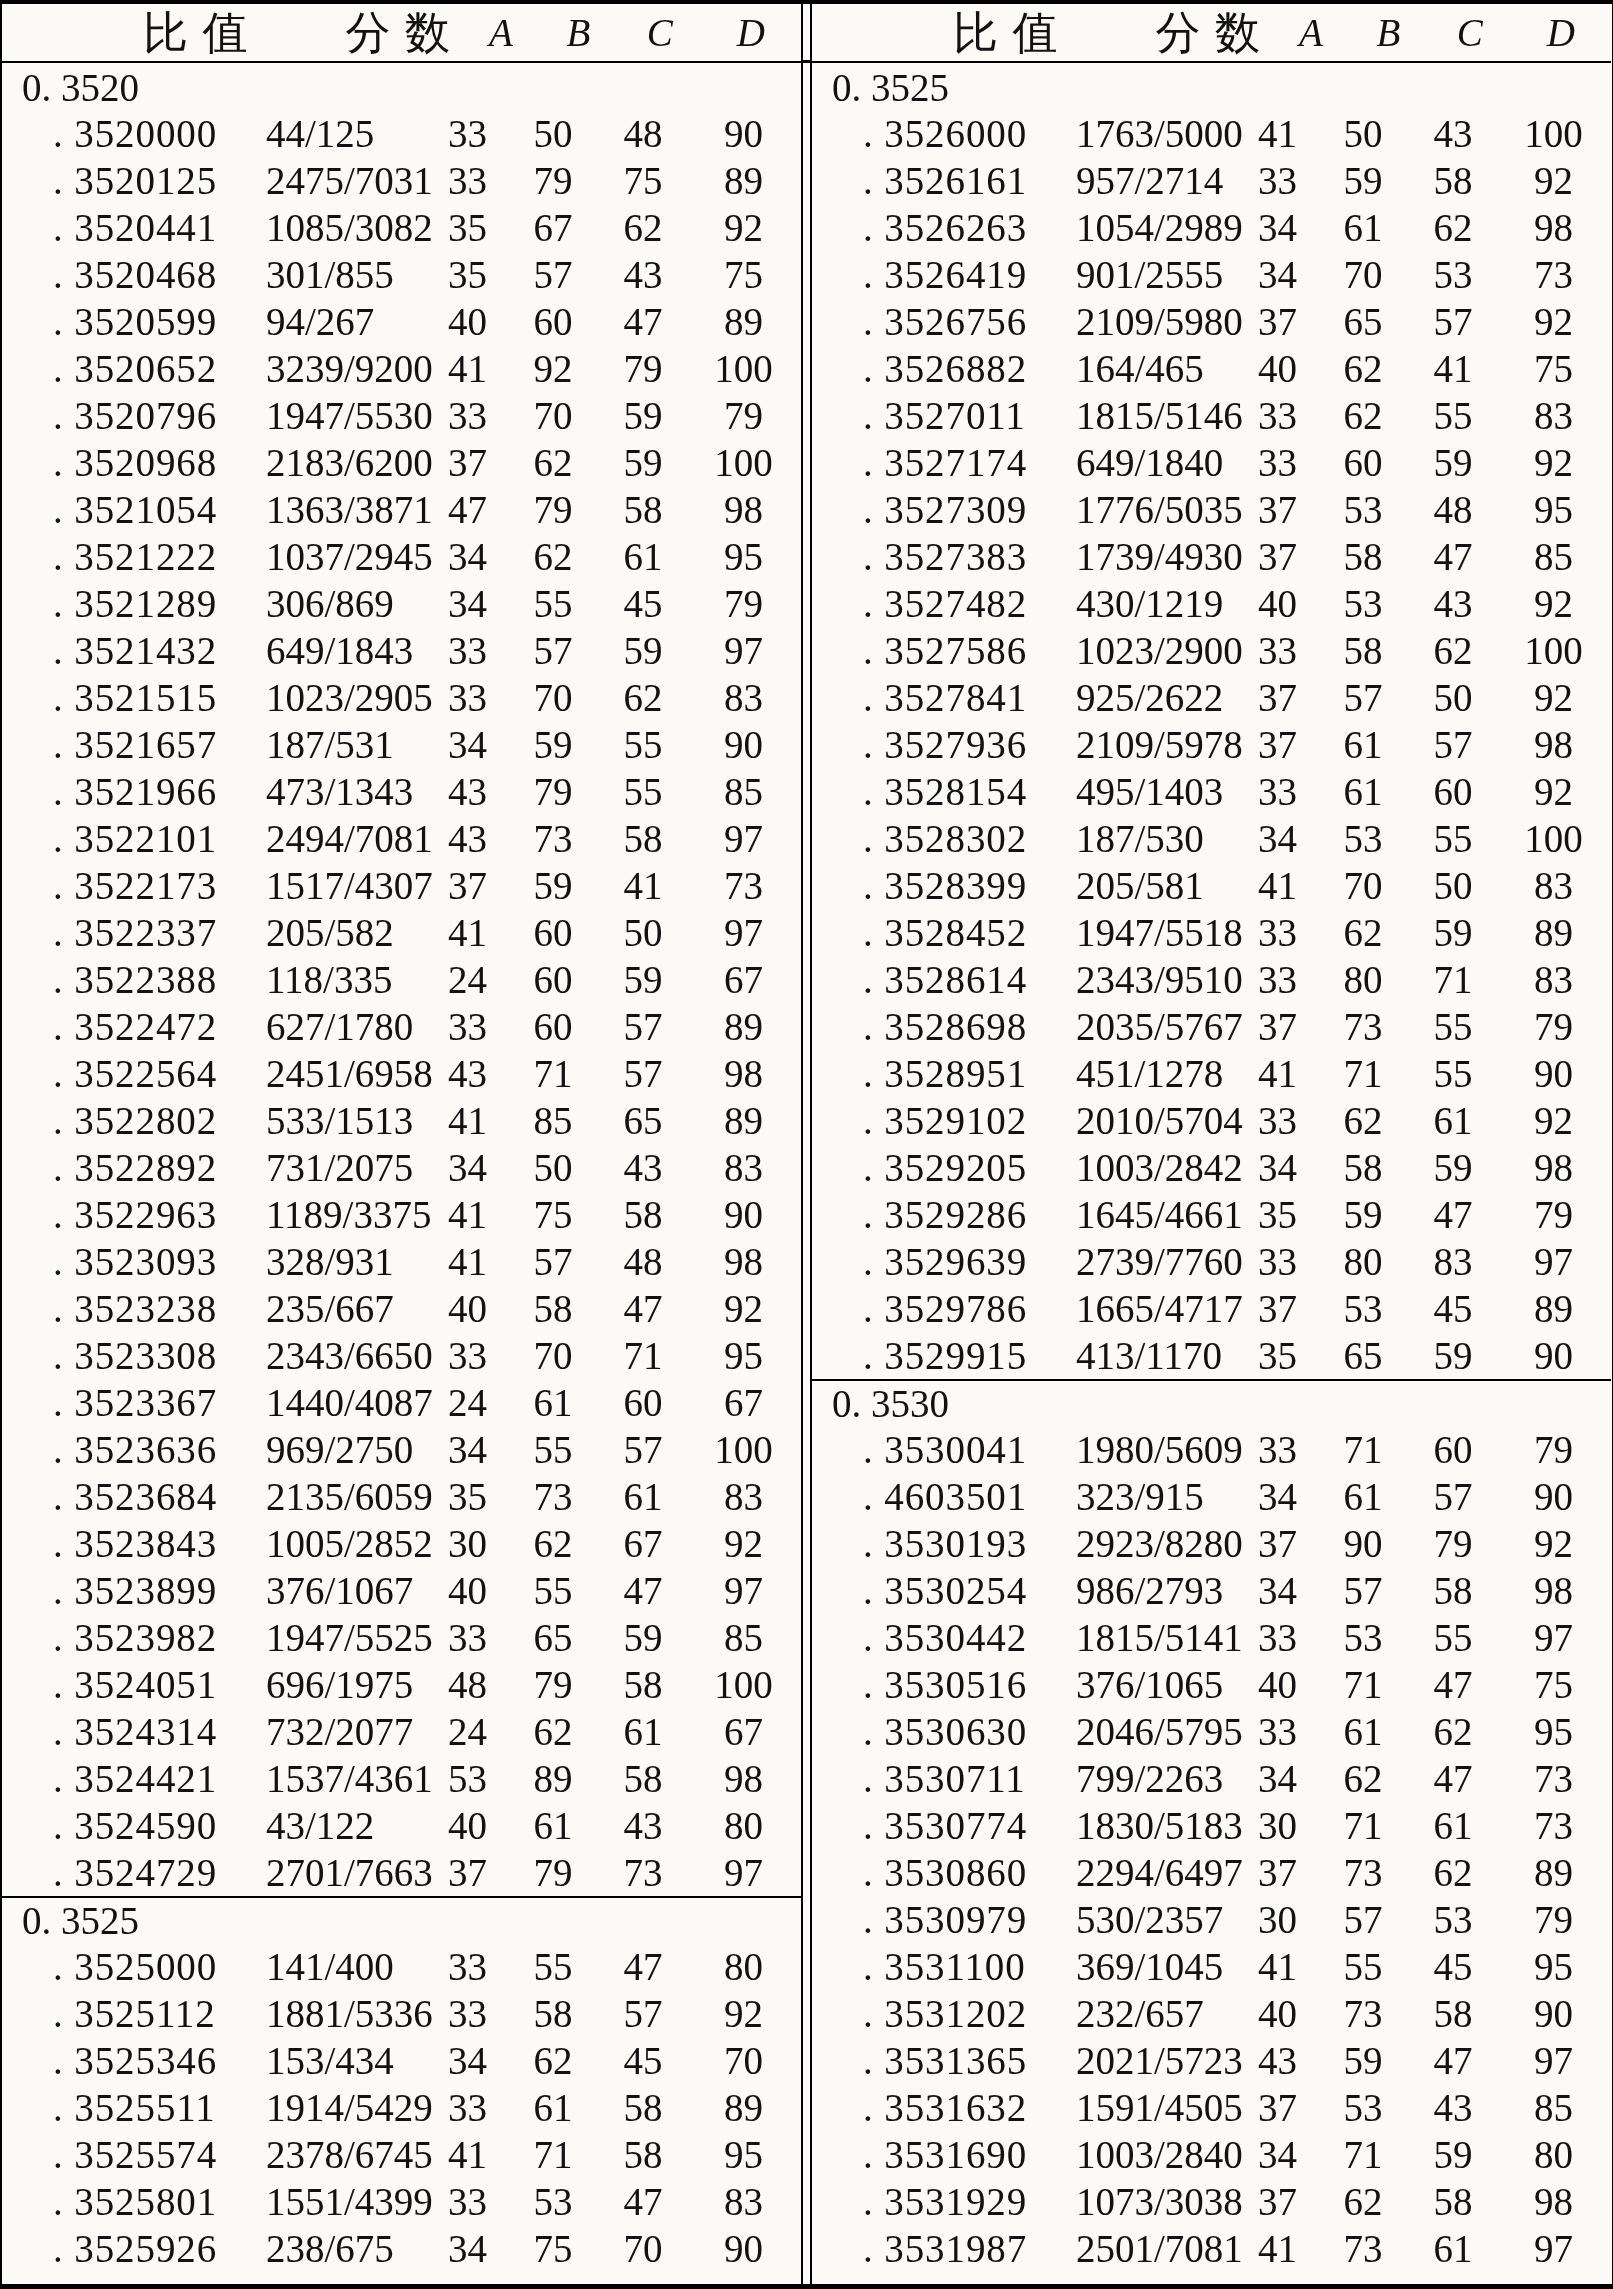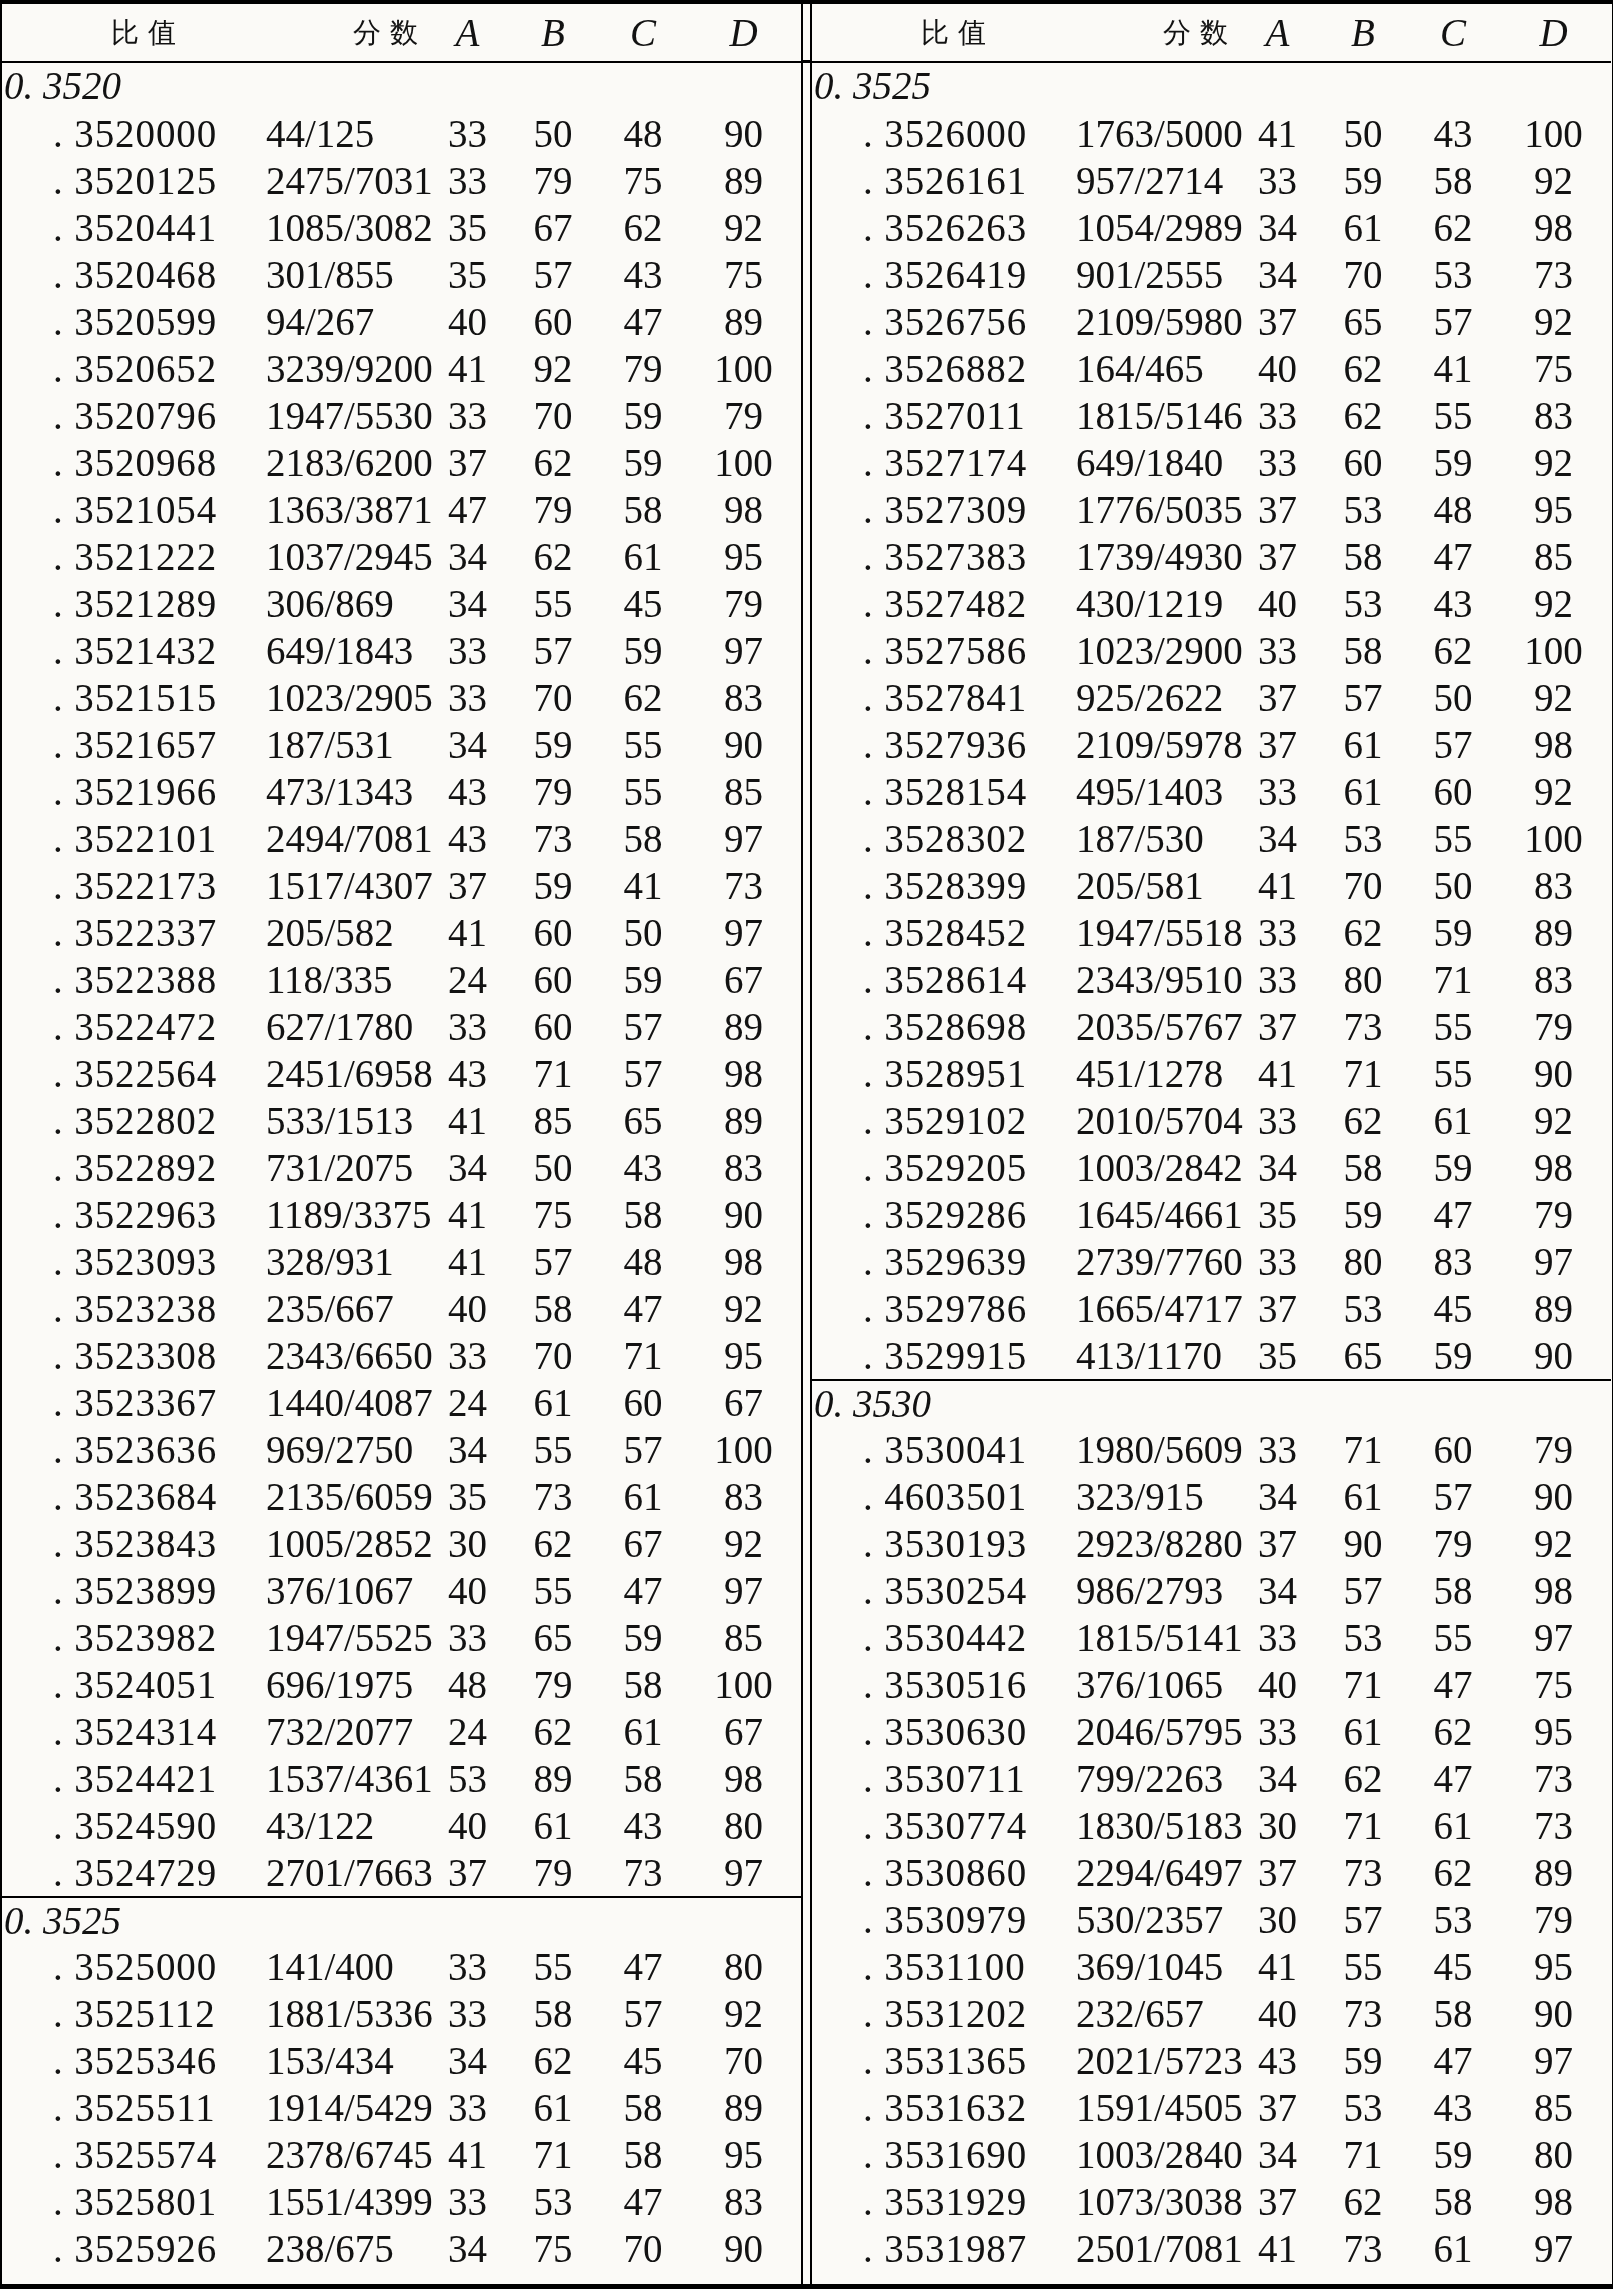--- a/index.html
+++ b/index.html
@@ -17,30 +17,30 @@
   }
   .half{width:799px;display:flex;flex-direction:column;}
   .divider{width:11px;position:relative;box-sizing:border-box;
     border-left:2.7px solid #000;border-right:2.7px solid #000;}
   .divider::after{content:'';position:absolute;top:56px;left:0;width:100%;height:2.7px;background:#000;}
   .header-row{
     height:59px;box-sizing:border-box;border-bottom:2.7px solid #000;
     display:flex;align-items:center;flex:none;
   }
   .row{height:47px;box-sizing:border-box;display:flex;align-items:center;flex:none;}
-  .section-row{height:47px;box-sizing:border-box;display:flex;align-items:flex-start;
-    padding-left:2px;font-size:39px;flex:none;font-style:italic;}
+  .section-row{height:47px;box-sizing:border-box;display:flex;align-items:flex-end;
+    padding-left:20px;font-size:39px;flex:none;}
   .section-divider{border-top:2.7px solid #000;}
   .c-ratio{width:244px;box-sizing:border-box;padding-left:51px;font-size:39px;letter-spacing:0.9px;}
   .c-frac{width:181px;box-sizing:border-box;padding-left:20px;font-size:39px;}
   .c-a{width:81px;text-align:center;font-size:39px;}
   .c-b{width:90px;text-align:center;font-size:39px;}
   .c-c{width:90px;text-align:center;font-size:39px;}
   .c-d{width:111px;text-align:center;font-size:39px;}
-  .hdr{font-size:28px;}
+  .hdr{font-size:45px;margin-left:32px;}
   .hdr-cjk{letter-spacing:0.32em;}
   .h-ratio{width:244px;box-sizing:border-box;padding-left:109px;text-align:left;}
   .h-frac{width:181px;box-sizing:border-box;padding-left:36px;text-align:right;}
   .h-abcd{font-style:italic;font-size:39px;}
 </style>
 </head>
 <body>
 
 <div class="page">
   <div class="table-outer">

